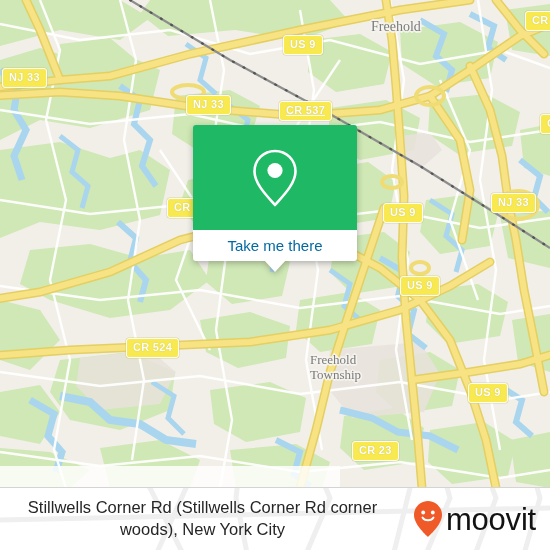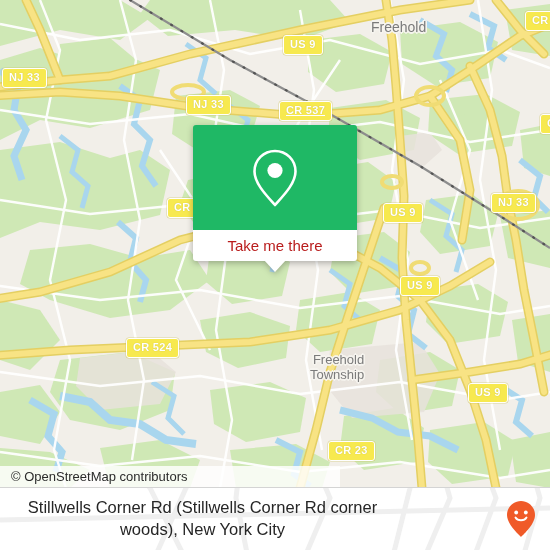--- a/index.html
+++ b/index.html
@@ -34,42 +34,43 @@
     box-shadow:0 0 0 .5px rgba(200,190,90,.55);
   }
 
   
   .place-label{
     position:absolute;
     color:#7b7b7b;
     font-size:14px;
     line-height:14px;
     white-space:pre;
-    text-align:right;
+    text-align:left;
     text-shadow:
       -1.6px 0 #f6f4ef, 1.6px 0 #f6f4ef, 0 -1.6px #f6f4ef, 0 1.6px #f6f4ef,
       -1.2px -1.2px #f6f4ef, 1.2px -1.2px #f6f4ef, -1.2px 1.2px #f6f4ef, 1.2px 1.2px #f6f4ef;
+    font-family: Liberation Serif, serif;
   }
   .place-label.small{font-size:13px;line-height:15px;}
 
   
   .popup{
     position:absolute;left:193px;top:125px;width:164px;
     filter:drop-shadow(0 2px 3px rgba(0,0,0,.28));
   }
   .popup-top{
     background:#1fb865;height:105px;width:100%;
     border-radius:3px 3px 0 0;
     display:flex;align-items:center;justify-content:center;
   }
   .popup-bottom{
     background:#ffffff;height:31px;width:100%;
     border-radius:0 0 3px 3px;
     display:flex;align-items:center;justify-content:center;
-    color:#b91c1c;font-size:15px;
+    color:#0369a1;font-size:15px;
   }
   .popup-tail{
     position:absolute;left:50%;bottom:-11px;transform:translateX(-50%);
     width:0;height:0;
     border-left:11px solid transparent;
     border-right:11px solid transparent;
     border-top:12px solid #ffffff;
   }
   .pin-icon{display:block;}
 
@@ -256,39 +257,38 @@
     <div class="shield" style="left:283px;top:35px;">US 9</div>
     <div class="shield" style="left:279px;top:101px;text-decoration:underline;">CR 537</div>
     <div class="shield" style="left:525px;top:11px;">CR</div>
     <div class="shield" style="left:167px;top:198px;">CR</div>
     <div class="shield" style="left:383px;top:203px;">US 9</div>
     <div class="shield" style="left:491px;top:193px;">NJ 33</div>
     <div class="shield" style="left:540px;top:114px;">C</div>
     <div class="shield" style="left:400px;top:276px;">US 9</div>
     <div class="shield" style="left:126px;top:338px;text-align:center;">CR 524</div>
     <div class="shield" style="left:468px;top:383px;">US 9</div>
-    <div class="shield" style="left:328px;top:441px;">CR 23</div>
+    <div class="shield" style="left:352px;top:441px;">CR 23</div>
 
     <div class="popup">
       <div class="popup-top">
         <svg class="pin-icon" width="54" height="66" viewBox="0 0 54 66">
           <path d="M27 6 C15.5 6 6.5 15 6.5 26.5 C6.5 39 20 52 27 60 C34 52 47.5 39 47.5 26.5 C47.5 15 38.5 6 27 6 Z" fill="none" stroke="#ffffff" stroke-width="2.6" stroke-linejoin="round"></path>
           <circle cx="27" cy="25.5" r="7.6" fill="#ffffff"></circle>
         </svg>
       </div>
       <div class="popup-bottom">
         <span>Take me there</span>
       </div>
       <div class="popup-tail"></div>
     </div>
 
     <div class="attrib-strip"></div>
   </div>
 
-  <div class="attrib-text">© OpenStreetMap contributors</div>
   <div class="map-divider"></div>
 
   <div class="footer">
     <svg class="footer-watermark" viewBox="0 0 550 140" xmlns="http://www.w3.org/2000/svg">
       <g stroke="#efefef" stroke-width="5" fill="none">
         <path d="M150,140 L186,60 L210,0"></path>
         <path d="M250,140 L236,70 L244,0"></path>
         <path d="M300,0 L330,70 L300,140"></path>
         <path d="M420,140 L450,70 L430,0"></path>
         <path d="M470,0 L496,70 L470,140"></path>
@@ -302,15 +302,16 @@
 
   <div class="footer-title">Stillwells Corner Rd (Stillwells Corner Rd corner woods), New York City</div>
 
   <div class="brand">
     <svg width="30" height="38" viewBox="0 0 30 38">
       <path d="M15 1 C7.3 1 1 7.3 1 15 C1 24 12 34 15 37 C18 34 29 24 29 15 C29 7.3 22.7 1 15 1 Z" fill="#f05a28"></path>
       <circle cx="10.2" cy="12.5" r="1.9" fill="#ffffff"></circle>
       <circle cx="19.8" cy="12.5" r="1.9" fill="#ffffff"></circle>
       <path d="M9.5 17.5 C11.6 21.2 18.4 21.2 20.5 17.5" stroke="#ffffff" stroke-width="1.9" fill="none" stroke-linecap="round"></path>
     </svg>
+    <span class="brand-word">moovit</span>
   </div>
 
 </div>
 
 </body></html>

